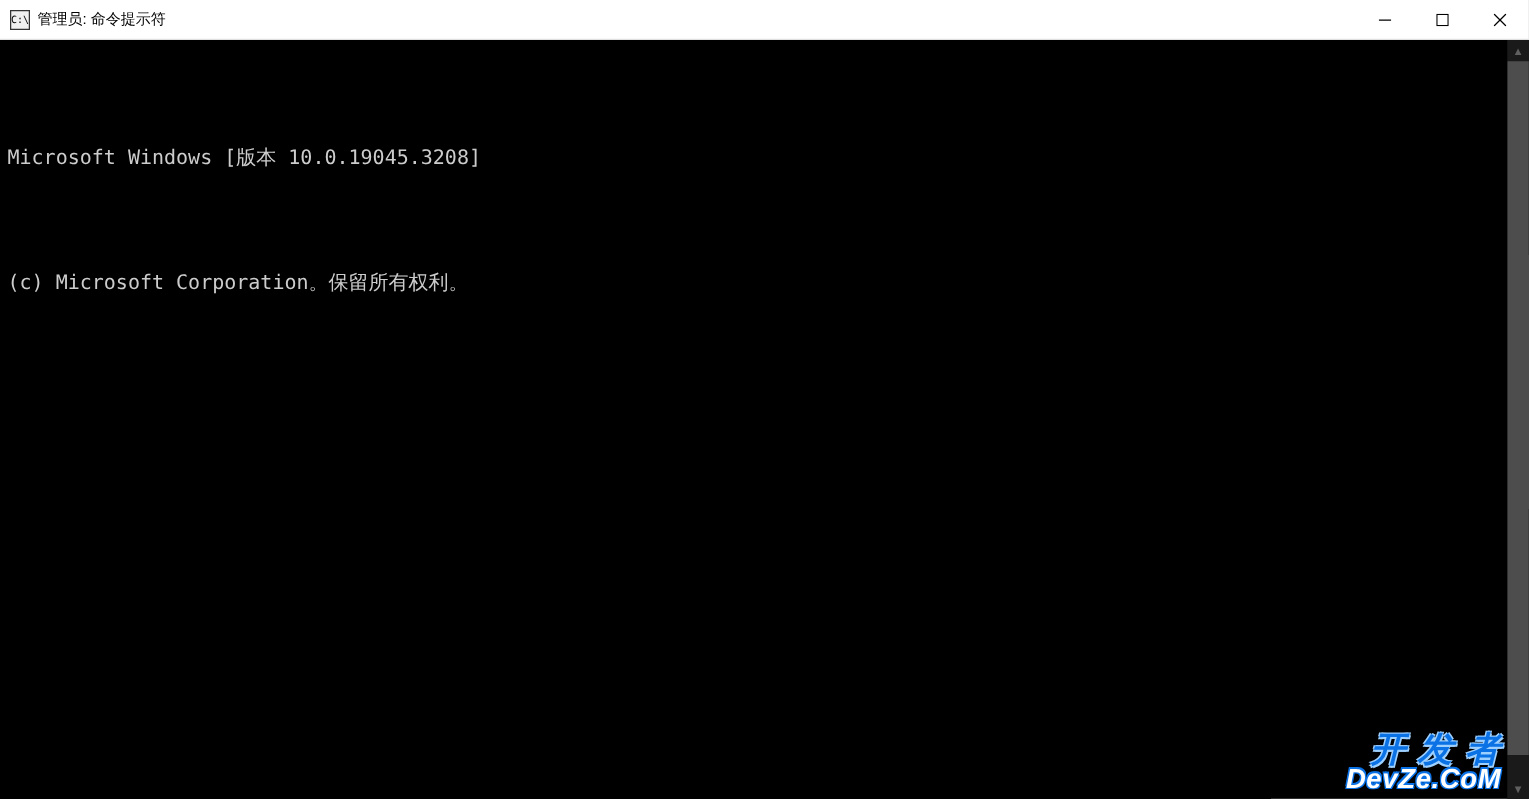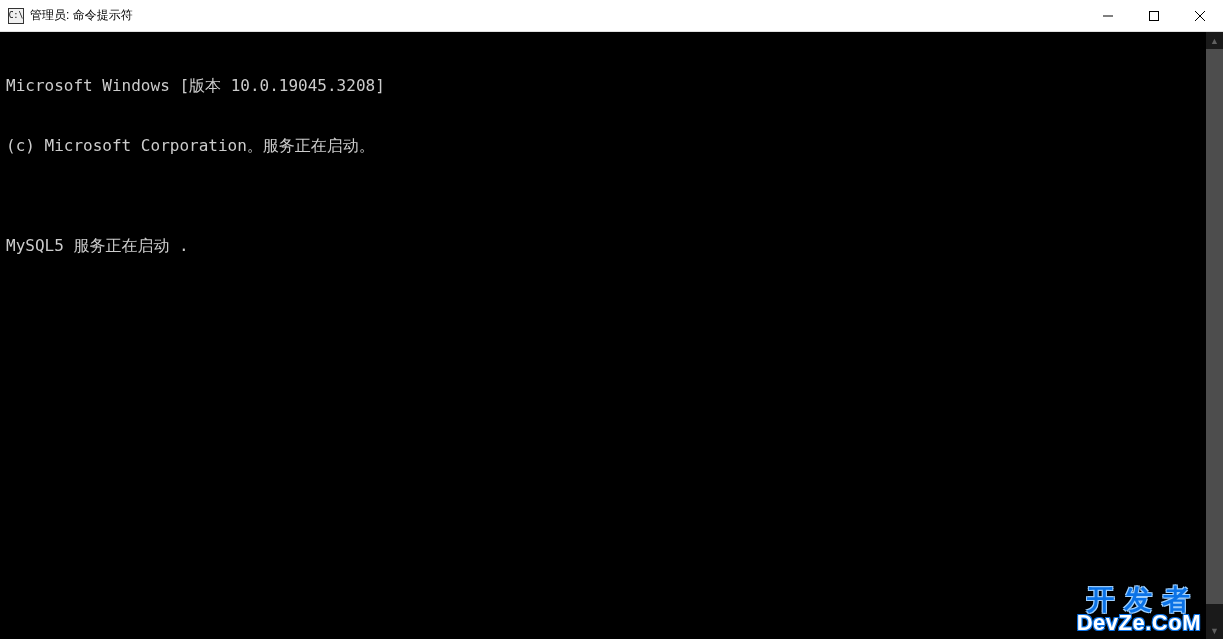--- a/index.html
+++ b/index.html
@@ -105,29 +105,31 @@
     .scrollbar-thumb {
       position: absolute;
       top: 0;
       left: 0;
       width: 17px;
       height: 555px;
       background: #4d4d4d;
     }
     .terminal-line {
       display: block;
+      margin-top: 40px;
     }
     .watermark {
       position: absolute;
       right: 22px;
       bottom: 6px;
       font-family: "Arial Black", Arial, sans-serif;
+      font-style: italic;
       font-weight: 900;
       line-height: 0.92;
-      text-align: center;
+      text-align: right;
       pointer-events: none;
       letter-spacing: 1px;
     }
     .watermark .wm-top {
       font-size: 28px;
       color: #0b72e6;
       text-shadow:
         -1px -1px 0 #9ed0ff,
         1px -1px 0 #9ed0ff,
         -1px 1px 0 #9ed0ff,
@@ -168,23 +170,22 @@
           <line x1="0" y1="0" x2="10" y2="10" stroke="currentColor" stroke-width="1"></line>
           <line x1="10" y1="0" x2="0" y2="10" stroke="currentColor" stroke-width="1"></line>
         </svg>
     </div>
   </div>
 </div>
 
 <div class="terminal-area">
   <div class="terminal-content">
     <span class="terminal-line">Microsoft Windows [版本 10.0.19045.3208]</span>
-    <span class="terminal-line">(c) Microsoft Corporation。服务正在启动。</span>
+    <span class="terminal-line">(c) Microsoft Corporation。保留所有权利。</span>
     <span class="terminal-line"></span>
-    <span class="terminal-line">MySQL5 服务正在启动 .</span>
     <span class="terminal-line"></span>
     <span class="terminal-line"></span>
   </div>
   <div class="scrollbar">
     <div class="scrollbar-btn">▲</div>
     <div class="scrollbar-track">
       <div class="scrollbar-thumb"></div>
     </div>
     <div class="scrollbar-btn">▼</div>
   </div>

